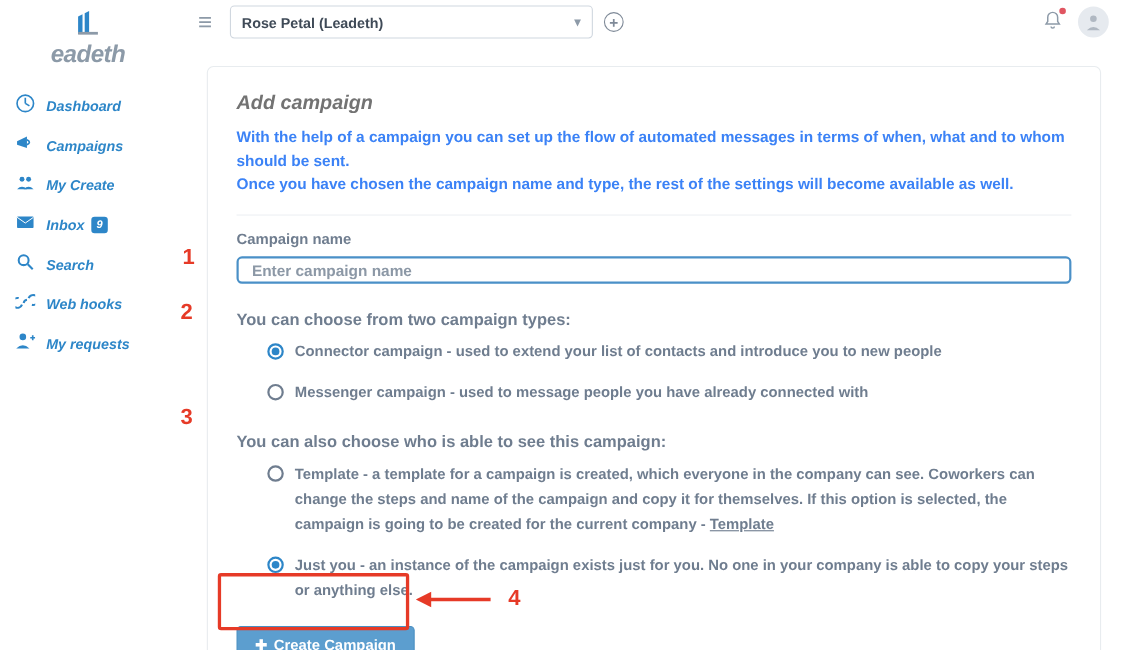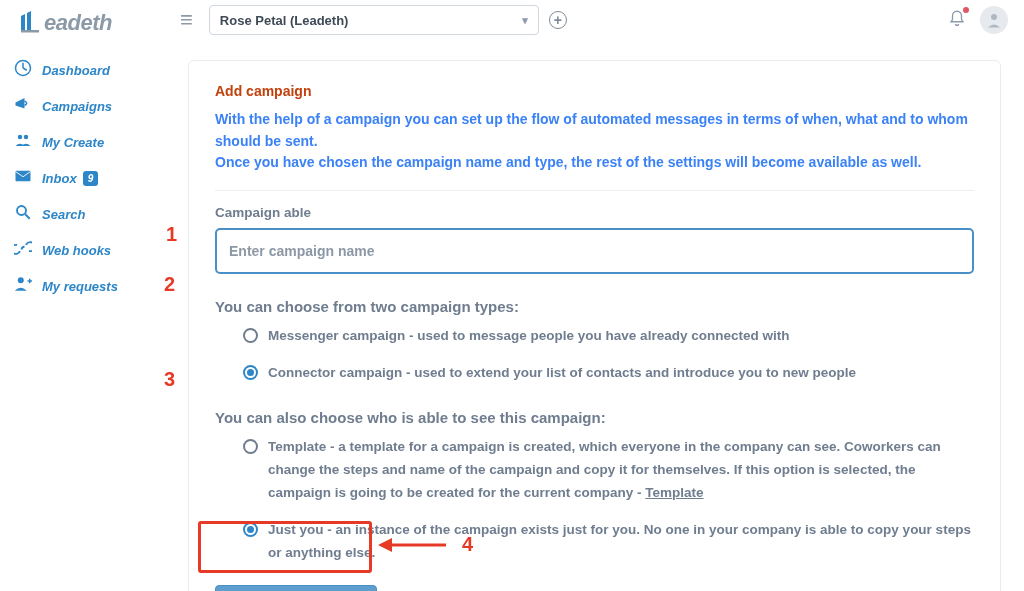--- a/index.html
+++ b/index.html
@@ -1,44 +1,44 @@
 <!DOCTYPE html>
 <html><head>
 <meta charset="utf-8">
 <style>
   * { box-sizing: border-box; margin: 0; padding: 0; }
   html, body { width: 1024px; height: 591px; font-family: -apple-system, "Segoe UI", Arial, sans-serif; background: #fff; color: #5f6e82; overflow: hidden; }
 
   
   .sidebar { position: absolute; left: 0; top: 0; width: 160px; height: 591px; }
-  .logo { display: flex; align-items: center; gap: 2px; padding: 10px 18px 14px; font-size: 22px; font-weight: 800; font-style: italic; color: #8c9aa8; letter-spacing: -0.5px; }
+  .logo { display: flex; align-items: center; gap: 2px; padding: 10px 18px 14px; font-size: 22px; font-weight: 800; font-style: italic; color: #8c9aa8; letter-spacing: -0.5px; flex-direction: column; }
   .logo svg { flex: none; }
   .nav { display: flex; flex-direction: column; padding-top: 2px; font-style: italic; }
   .nav-item { display: flex; align-items: center; gap: 10px; height: 36px; padding: 0 14px; color: #2d86c8; font-size: 13px; font-weight: 700; cursor: pointer; }
   .nav-icon { width: 18px; text-align: center; font-size: 16px; }
   .nav-badge { background: #2d86c8; color: #fff; border-radius: 3px; padding: 2px 5px; font-size: 10px; font-weight: 700; margin-left: -4px; }
 
   
   .topbar { position: absolute; left: 170px; top: 0; right: 0; height: 40px; display: flex; align-items: center; gap: 10px; padding: 0 16px 0 4px; background: #fff; }
   .hamburger { font-size: 22px; color: #8d9aa8; cursor: pointer; padding: 4px 6px; }
   .account-select { width: 330px; height: 30px; border: 1px solid #d0d7df; border-radius: 4px; background: #fff; display: flex; align-items: center; justify-content: space-between; padding: 0 10px; font-weight: 700; font-size: 13px; color: #3f4a57; cursor: pointer; }
   .account-caret { color: #8d9aa8; font-size: 11px; }
   .plus-btn { width: 18px; height: 18px; border: 1.5px solid #7f8a98; border-radius: 50%; display: flex; align-items: center; justify-content: center; color: #7f8a98; font-size: 14px; font-weight: 700; cursor: pointer; }
   .tb-spacer { flex: 1; }
   .notif { position: relative; font-size: 16px; color: #8d9aa8; cursor: pointer; padding: 4px; }
   .notif::after { content: ""; position: absolute; top: 2px; right: 1px; width: 6px; height: 6px; background: #e05561; border-radius: 50%; }
   .avatar { width: 28px; height: 28px; border-radius: 50%; background: #e6eaef; display: flex; align-items: center; justify-content: center; color: #b0b8c2; cursor: pointer; }
 
   
   .panel { position: absolute; left: 188px; top: 60px; width: 813px; background: #fff; border: 1px solid #e8ecef; border-radius: 6px; padding: 22px 26px 26px; }
-  .panel h2 { color: #c2410c; font-size: 14px; font-weight: 800; margin-bottom: 10px; }
+  .panel h2 { color: #737373; font-size: 18px; font-weight: 800; margin-bottom: 10px; font-style: italic; }
   .intro { font-size: 14px; font-weight: 700; color: #3b82f6; line-height: 1.55; }
   .panel hr { border: none; border-top: 1px solid #edf0f3; margin: 16px 0 14px; }
   .field-label { font-size: 13.5px; font-weight: 700; color: #6f7d8f; margin-bottom: 8px; }
-  .name-input { width: 100%; height: 46px; border: 2px solid #4a90c7; border-radius: 5px; padding: 0 12px; font-size: 14px; font-weight: 700; color: #0f172a; outline: none; }
+  .name-input { width: 100%; height: 25px; border: 2px solid #4a90c7; border-radius: 5px; padding: 0 12px; font-size: 14px; font-weight: 700; color: #0f172a; outline: none; }
   .name-input::placeholder { color: #8c98a6; font-weight: 700; }
 
   .section-label { font-size: 15px; font-weight: 700; color: #6f7d8f; margin-top: 24px; }
   .opts { padding-left: 28px; margin-top: 10px; display: flex; flex-direction: column; gap: 14px; }
   .opt { display: flex; gap: 10px; font-size: 13.5px; font-weight: 700; color: #6f7d8f; line-height: 1.7; }
   .radio { flex: none; width: 15px; height: 15px; border: 2px solid #6f7d8f; border-radius: 50%; margin-top: 3px; display: flex; align-items: center; justify-content: center; cursor: pointer; }
   .radio.sel { border-color: #2d86c8; }
   .radio.sel::after { content: ""; width: 7px; height: 7px; background: #2d86c8; border-radius: 50%; }
   .opt .underline { text-decoration: underline; }
 
@@ -157,32 +157,32 @@
       </svg>
   </span>
 </header>
 
 <main class="panel">
   <h2>Add campaign</h2>
   <p class="intro">With the help of a campaign you can set up the flow of automated messages in terms of when, what and to whom should be sent.</p>
   <p class="intro">Once you have chosen the campaign name and type, the rest of the settings will become available as well.</p>
   <hr>
 
-  <div class="field-label">Campaign able</div>
+  <div class="field-label">Campaign name</div>
   <input class="name-input" placeholder="Enter campaign name" style="">
 
   <div class="section-label">You can choose from two campaign types:</div>
   <div class="opts">
     <div class="opt">
+      <span class="radio sel"></span>
+      <span>Connector campaign - used to extend your list of contacts and introduce you to new people</span>
+    </div>
+    <div class="opt">
       <span class="radio"></span>
       <span>Messenger campaign - used to message people you have already connected with</span>
-    </div>
-    <div class="opt">
-      <span class="radio sel"></span>
-      <span>Connector campaign - used to extend your list of contacts and introduce you to new people</span>
     </div>
   </div>
 
   <div class="section-label">You can also choose who is able to see this campaign:</div>
   <div class="opts">
     <div class="opt">
       <span class="radio"></span>
       <span>
         <span>Template - a template for a campaign is created, which everyone in the company can see. Coworkers can change the steps and name of the campaign and copy it for themselves. If this option is selected, the campaign is going to be created for the current company - </span><span class="underline">Template</span>
       </span>

